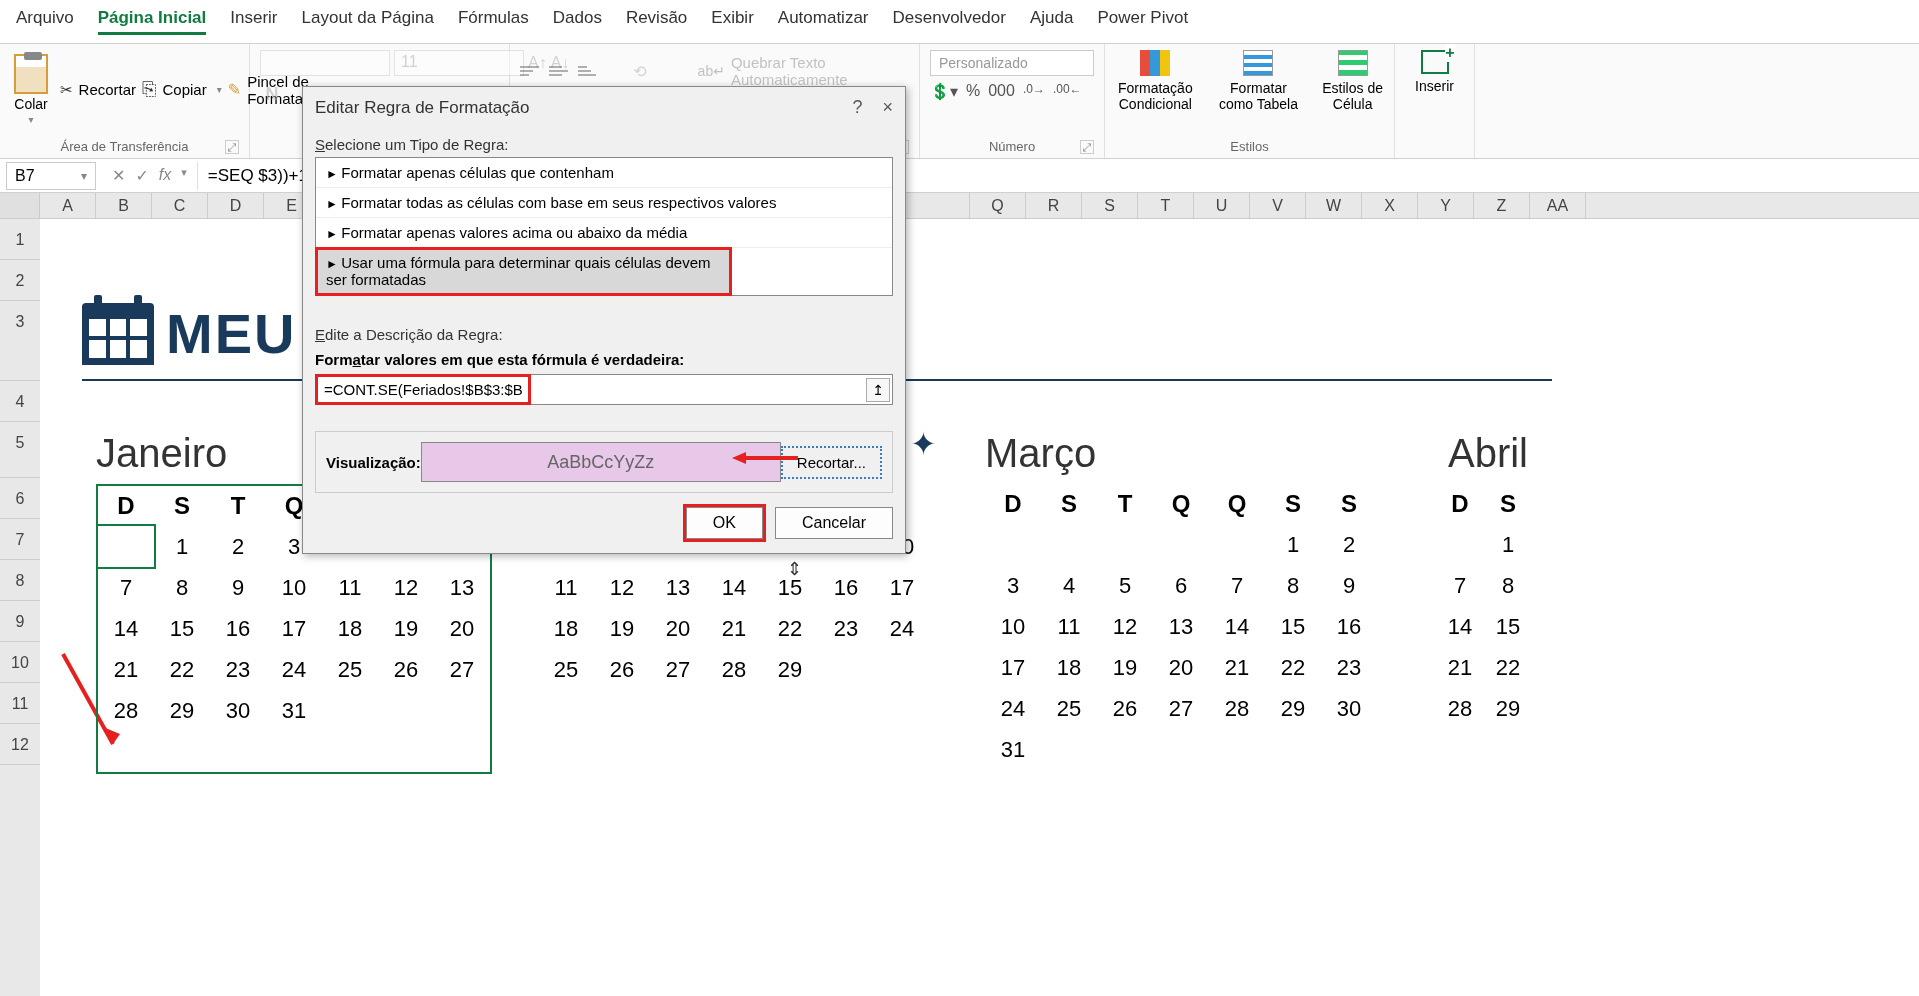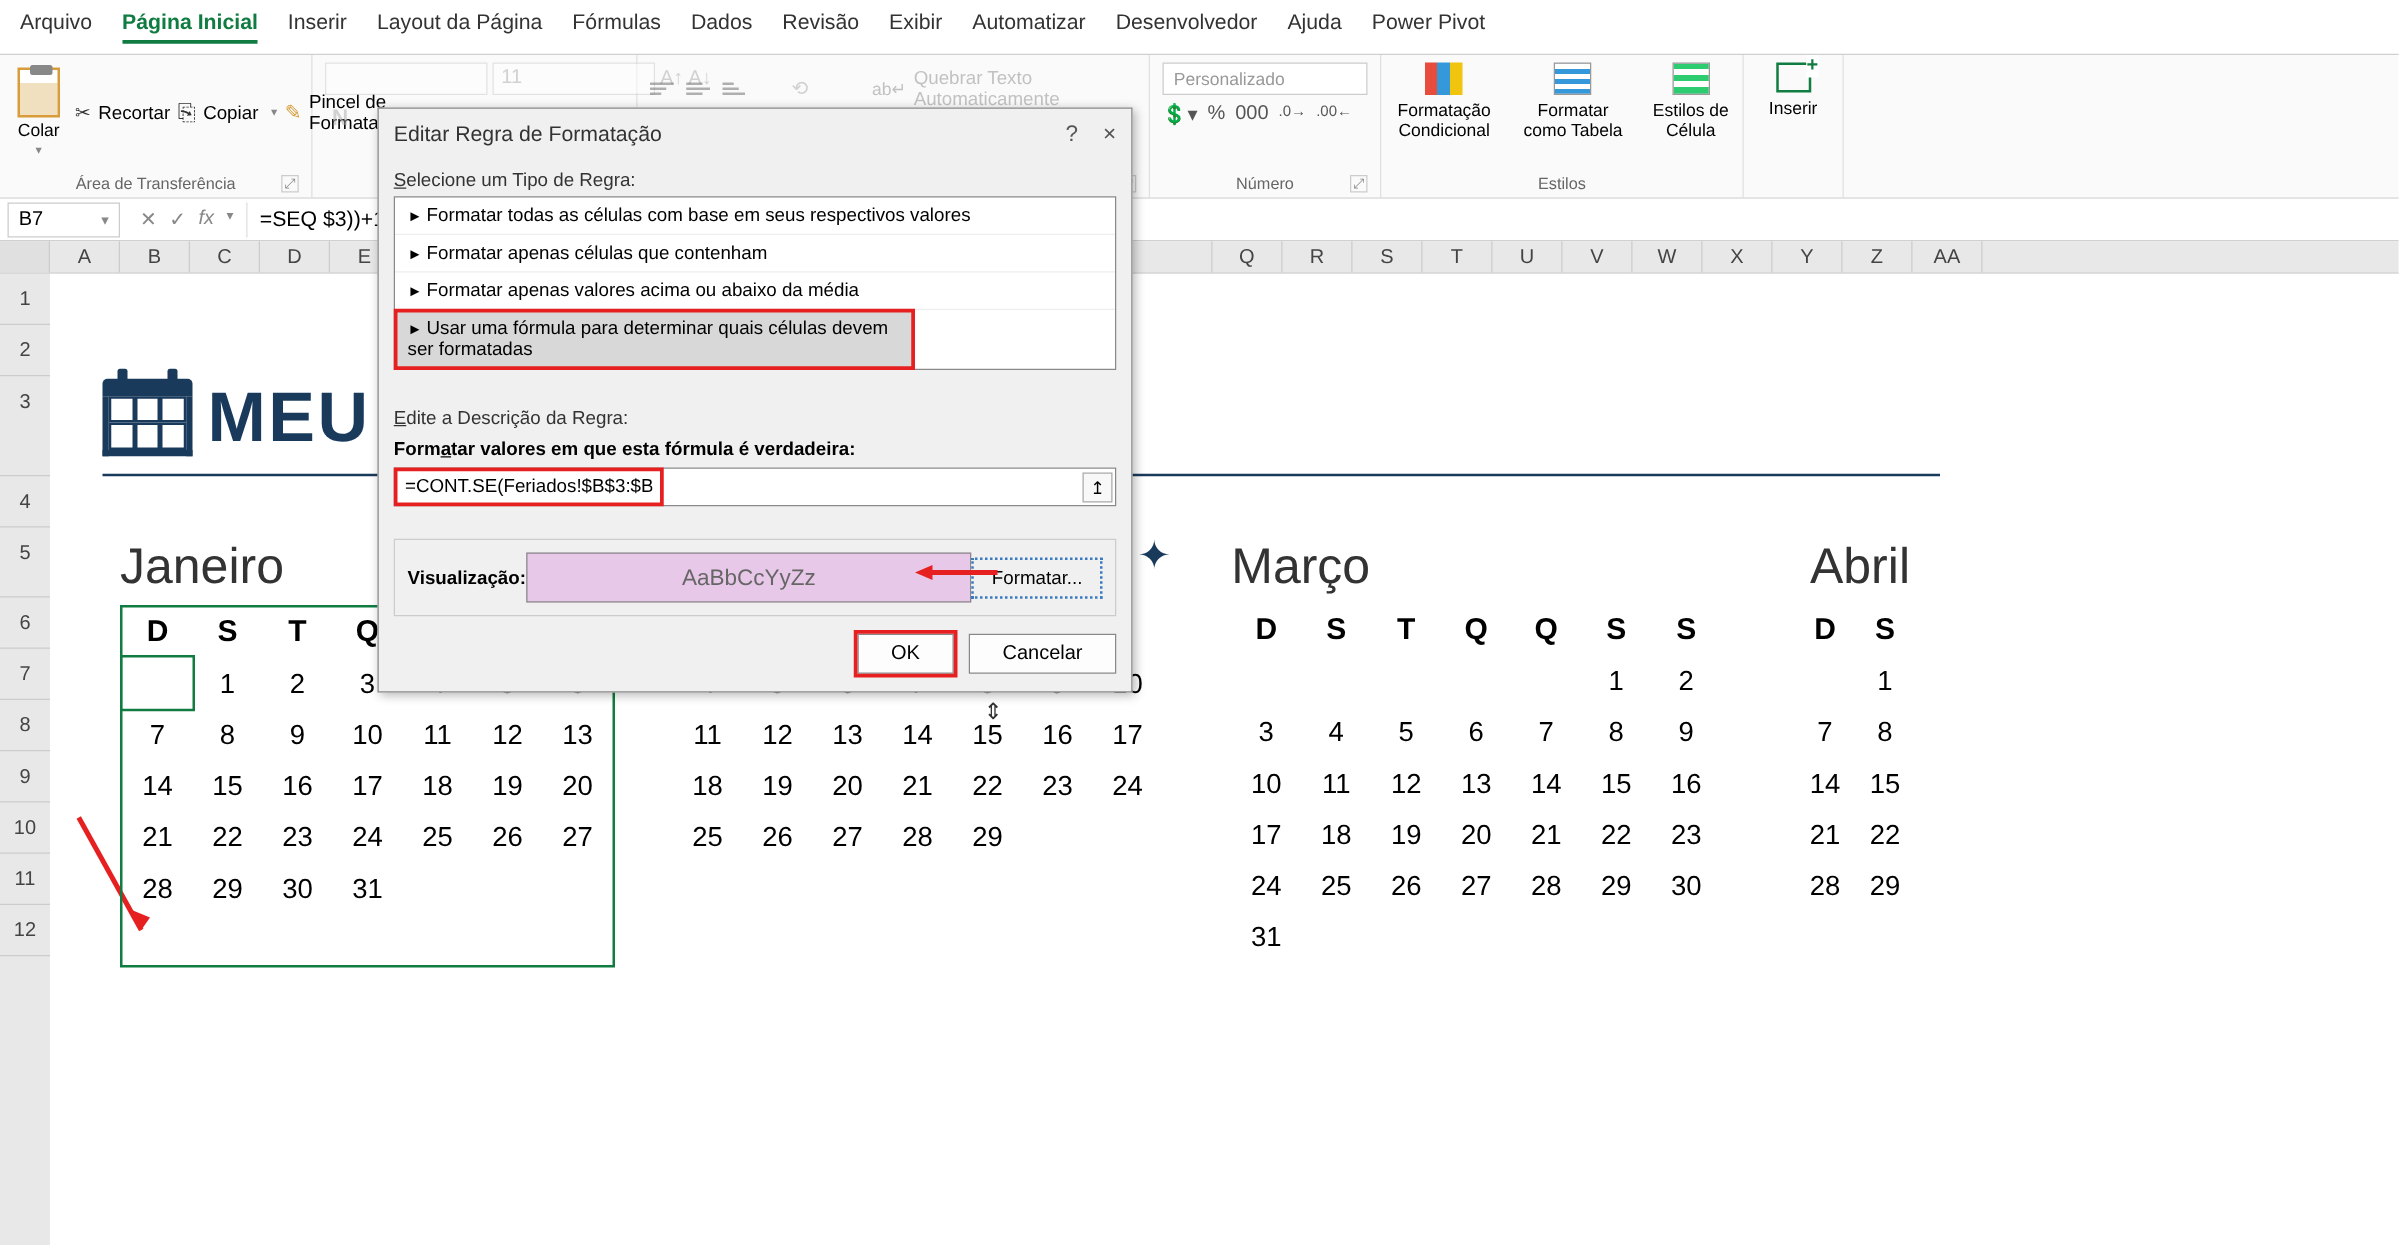--- a/index.html
+++ b/index.html
@@ -614,22 +614,22 @@
   <div class="dialog-title">
     <span>Editar Regra de Formatação</span>
     <div class="dialog-title-btns">
       <span>?</span>
       <span>×</span>
     </div>
   </div>
   <div class="dialog-body">
     <div class="section-label"><span class="u">S</span><span>elecione um Tipo de Regra:</span></div>
     <div class="rule-list">
+      <div class="rule-item">Formatar apenas células que contenham</div>
       <div class="rule-item">Formatar todas as células com base em seus respectivos valores</div>
-      <div class="rule-item">Formatar apenas células que contenham</div>
       <div class="rule-item">Formatar apenas valores acima ou abaixo da média</div>
       <div class="rule-item selected red-box" style="width:72%">Usar uma fórmula para determinar quais células devem ser formatadas</div>
     </div>
 
     <div class="desc-section">
       <div class="section-label"><span class="u">E</span>dite a Descrição da Regra:</div>
       <div class="formula-label">Form<span class="u">a</span>tar valores em que esta fórmula é verdadeira:</div>
       <div class="formula-row">
         <span class="formula-field-wrap"><input class="formula-field" style="width: 210px;" value="=CONT.SE(Feriados!$B$3:$B$28;B7)"></span>
         <span style="flex:1"></span>
@@ -638,21 +638,21 @@
 
       <div class="preview-row">
         <span class="preview-label">Visualização:</span>
         <div class="preview-box">AaBbCcYyZz</div>
         <div class="red-arrow-2">
           <svg viewBox="0 0 70 20">
               <line x1="68" y1="10" x2="12" y2="10" stroke="#e62020" stroke-width="4"></line>
               <polygon points="2,10 16,4 16,16" fill="#e62020"></polygon>
             </svg>
         </div>
-        <button class="format-btn">Formatar...</button>
+        <button class="format-btn">Recortar...</button>
       </div>
     </div>
 
     <div class="dialog-buttons">
       <button class="dlg-btn ok">OK</button>
       <button class="dlg-btn">Cancelar</button>
     </div>
   </div>
 </div>
 

